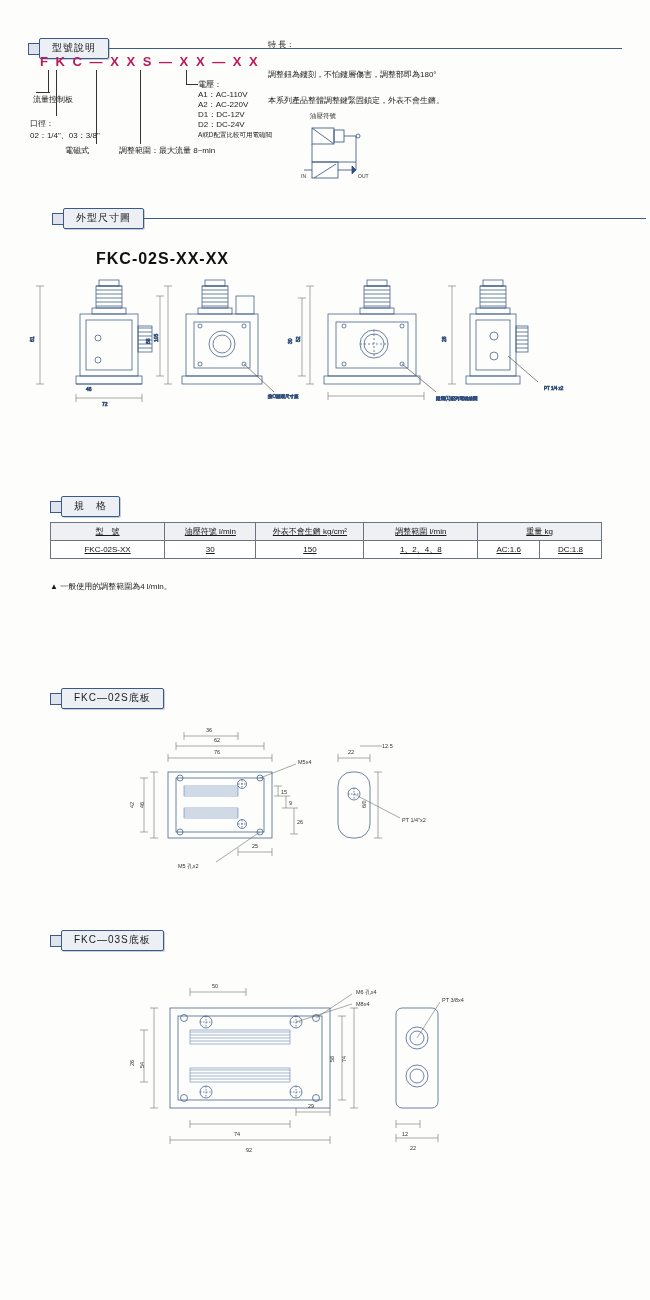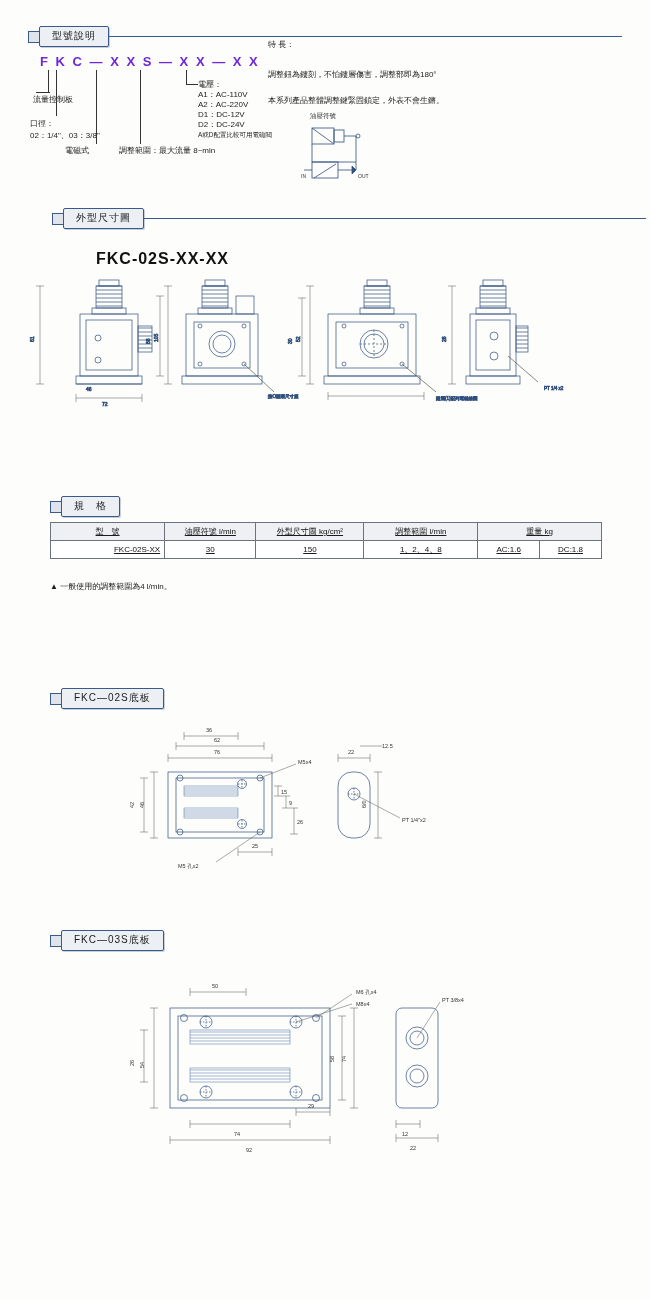--- a/index.html
+++ b/index.html
@@ -8,44 +8,44 @@
 
   
   .sec-head{position:absolute;display:flex;align-items:center;}
   .pill{border:1px solid #3a5a8c;background:#eceff4;padding:2px 12px 3px 12px;font-size:10px;color:#1a1a1a;letter-spacing:1px;border-radius:2px;box-shadow:1px 1px 0 #c9cfd8;}
   .pill-dot{width:10px;height:10px;border:1px solid #3a5a8c;background:#dfe4ec;margin-right:-1px;}
   .sec-rule{height:1px;background:#3a5a8c;flex:1;margin-left:0px;}
 
   
   .t{position:absolute;font-size:8px;line-height:1.35;color:#1b1b1b;white-space:pre;}
   .tz{position:absolute;font-size:6.5px;line-height:1.3;color:#222;white-space:pre;}
-  .model-code{position:absolute;font-size:13px;letter-spacing:2px;font-weight:bold;color:#6d28d9;}
+  .model-code{position:absolute;font-size:13px;letter-spacing:2px;font-weight:bold;color:#be185d;}
   .dim-title{position:absolute;font-size:16px;font-weight:bold;letter-spacing:1px;color:#111;}
 
   
   .ln{position:absolute;background:#333;}
   .lnv{width:1px;}
   .lnh{height:1px;}
 
   
   table.spec{position:absolute;border-collapse:collapse;font-size:8px;}
   table.spec th,table.spec td{border:1px solid #6b7280;padding:3px 4px;text-align:center;color:#111;background:#fff;}
   table.spec th{background:#eef0f3;font-weight:normal;}
-  table.spec td.left{text-align:right;}
+  table.spec td.left{text-align:center;}
 
   
   .draw{position:absolute;}
   svg{display:block;overflow:visible;}
 </style>
 </head>
 <body>
 
 <div class="page">
 
-  <div class="sec-head" style="left:28px;top:26px;width:594px;text-align:center;">
+  <div class="sec-head" style="left:28px;top:38px;width:594px;text-align:center;">
     <span class="pill-dot"></span>
     <span class="pill">型號說明</span>
     <span class="sec-rule"></span>
   </div>
 
   <div class="model-code" style="left:40px;top:54px;">F K C — X X S — X X — X X</div>
 
   <div class="ln lnv" style="left:48px;top:70px;height:22px;"></div>
   <div class="ln lnh" style="left:36px;top:92px;width:14px;"></div>
   <div class="t" style="left:33px;top:95px;">流量控制板</div>
@@ -212,21 +212,21 @@
   <div class="sec-head" style="left:50px;top:496px;width:120px;">
     <span class="pill-dot"></span>
     <span class="pill">規　格</span>
   </div>
 
   <table class="spec" style="left:50px;top:522px;width:552px;text-decoration:underline;">
     <tbody>
         <tr>
       <th style="width:118px;">型　號</th>
       <th style="width:92px;">油壓符號 l/min</th>
-      <th style="width:110px;">外型尺寸圖 kg/cm²</th>
+      <th style="width:110px;">外表不會生鏘 kg/cm²</th>
       <th style="width:118px;">調整範圍 l/min</th>
       <th colspan="2">重量 kg</th>
     </tr>
     <tr>
       <td class="left">FKC-02S-XX</td>
       <td>30</td>
       <td>150</td>
       <td>1、2、4、8</td>
       <td style="width:57px;">AC:1.6</td>
       <td style="width:57px;">DC:1.8</td>

